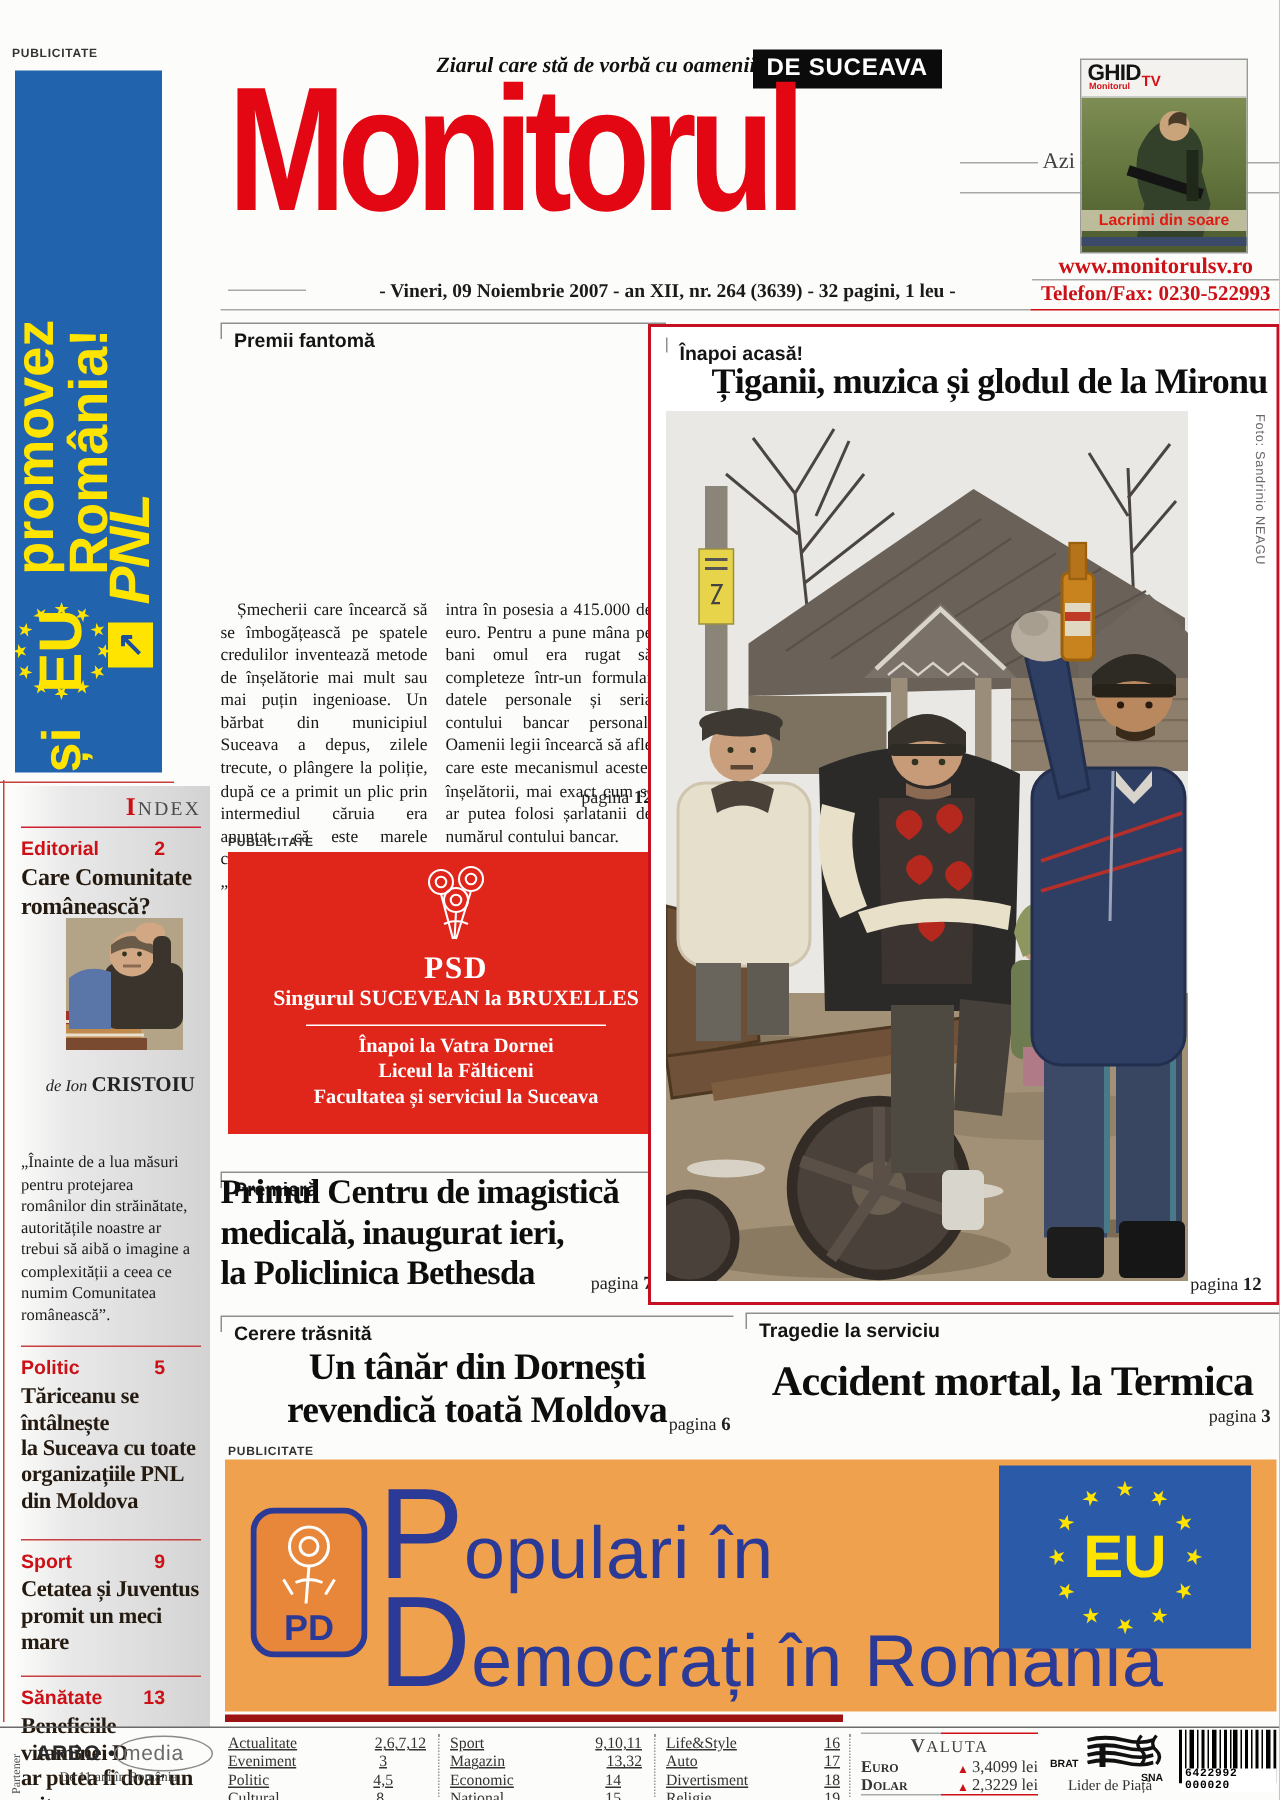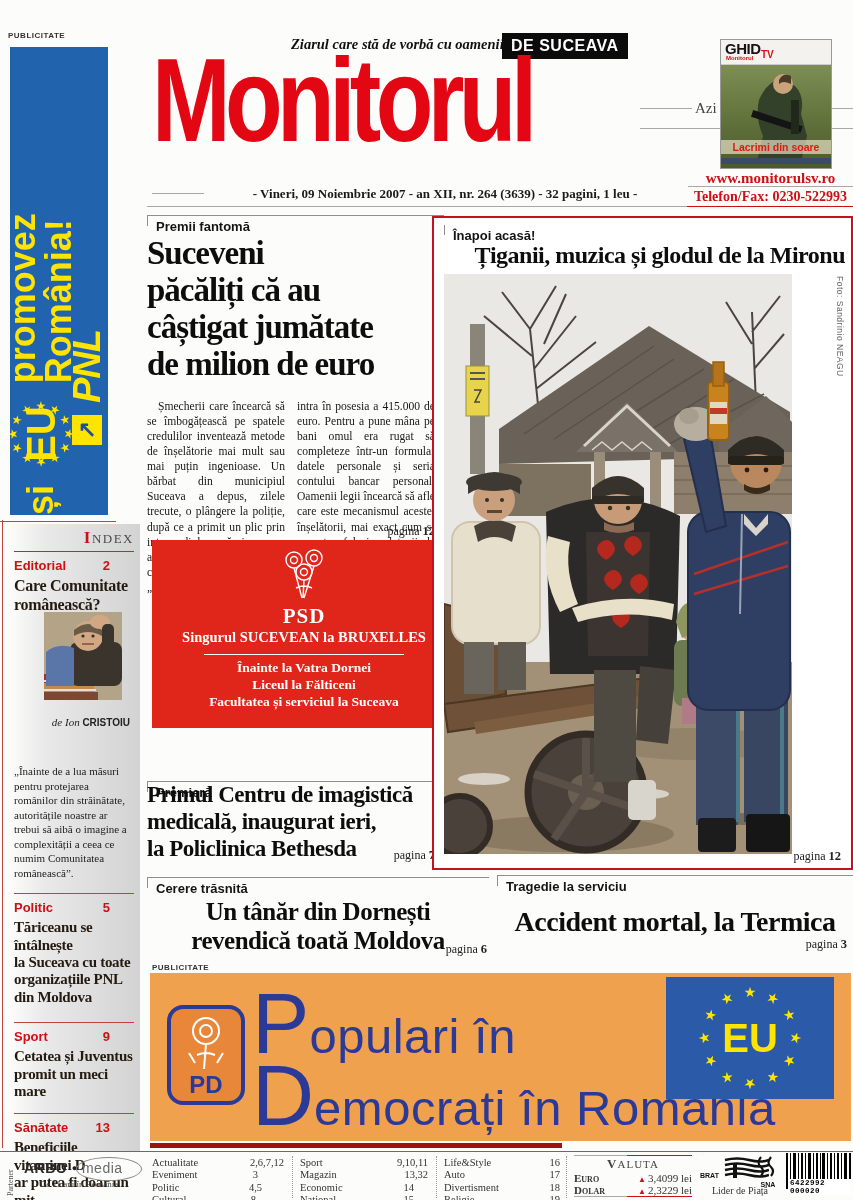--- a/index.html
+++ b/index.html
@@ -56,21 +56,21 @@
   .idx{background:linear-gradient(90deg,#fdfdfb 0%,#e9e9e9 28%,#d3d3d3 100%);
        padding:4px 6px;box-sizing:border-box;}
   .idx-title{font:13px "Liberation Serif",serif;color:#4a4a4a;letter-spacing:1.5px;text-align:right;
              border-bottom:1px solid #c23;padding-bottom:3px;}
   .idx-title b{font-size:17px;color:#cc1016;}
   .idx-lab{display:flex;font:bold 13px "Liberation Sans",sans-serif;color:#cc1016;margin-top:6px;}
   .idx-lab .pg{margin-left:auto;margin-right:24px;}
   .idx-hl{font:bold 15px/1.16 "Liberation Serif",serif;color:#241a10;margin-top:4px;letter-spacing:-.3px;}
   .idx-sec{border-top:1px solid #c64040;margin-top:13px;}
   .byline{text-align:right;font:11px "Liberation Serif",serif;color:#222;margin-top:9px;padding-right:4px;}
-  .byline b{font-family:Liberation Sans, sans-serif;font-size:10px;}
+  .byline b{font-family:Liberation Serif, serif;font-size:14px;}
   .quote{font:11px/1.32 "Liberation Serif",serif;color:#1c1c1c;margin-top:36px;}
 
   .partner-lab{font:8px "Liberation Serif",serif;color:#555;transform:rotate(-90deg);transform-origin:left top;}
   .arbo{font:bold 14px "Liberation Sans",sans-serif;color:#2a2a2a;letter-spacing:.5px;}
   .arbo .md{font-weight:normal;color:#6a6a6a;}
   .arbo-ell{position:absolute;border:1px solid #8a8a8a;border-radius:50%;width:64px;height:22px;right:-8px;top:-3px;}
   .arbo-tag{font:9px "Liberation Serif",serif;color:#444;text-align:center;margin-top:3px;}
 
   
   .kicker{border-top:1px solid #8f8f8f;position:relative;font:bold 13px "Liberation Sans",sans-serif;
@@ -100,21 +100,21 @@
   .pd-ad{background:#f0a14e;}
   .pd-row{position:absolute;display:flex;align-items:baseline;color:#2b3a97;white-space:nowrap;}
   .pd-big{font:86px/0.82 "Liberation Sans",sans-serif;}
   .pd-small{font:49px/1 "Liberation Sans",sans-serif;letter-spacing:.5px;}
   .eu-box{background:#2a5aa8;}
   .eu-txt{font:bold 40px/1 "Liberation Sans",sans-serif;color:#ffe400;}
   .darkred-bar{background:#9b1313;}
 
   
   .f-col{font:10.5px/1.18 "Liberation Serif",serif;color:#333;}
-  .f-row{display:flex;}
+  .f-row{display:flex;text-decoration:underline;}
   .f-row .pgs{margin-left:auto;text-align:right;}
   .f-sep{border-left:1px dotted #999;}
   .val-title{font:11px "Liberation Serif",serif;color:#444;letter-spacing:1px;text-align:center;}
   .val-title b{font-size:13px;}
   .val-row{display:flex;font:11px "Liberation Serif",serif;color:#333;align-items:flex-end;}
   .val-row .cur{font-variant:small-caps;font-weight:bold;}
   .val-row .up{color:#cc1016;font-size:8px;margin-left:auto;margin-right:2px;}
   .val-line{height:1px;background:linear-gradient(90deg,#aaa 0 45%,#cc1016 45% 100%);}
   .brat-lab,.sna-lab{font:bold 7px "Liberation Sans",sans-serif;color:#111;}
   .lider{font:10px "Liberation Serif",serif;color:#333;text-align:center;}
@@ -264,47 +264,43 @@
   <div class="a site" style="left:688px;top:170px;width:165px">www.monitorulsv.ro</div>
   <div class="a hline" style="left:688px;top:186px;width:165px"></div>
   <div class="a phone" style="left:688px;top:189px;width:165px">Telefon/Fax: 0230-522993</div>
 
   <div class="a hline" style="left:152px;top:193px;width:52px"></div>
   <div class="a dateline" style="left:205px;top:186px;width:480px">- Vineri, 09 Noiembrie 2007 - an XII, nr. 264 (3639) - 32 pagini, 1 leu -</div>
   <div class="a hline" style="left:147px;top:206px;width:540px"></div>
   <div class="a redline" style="left:687px;top:206px;width:166px"></div>
 
   <div class="a kicker" style="left:147px;top:215px;width:288px">Premii fantomă</div>
-  <div class="a hl-lead pre" style="left:147px;top:235px;width:292px">Suceveni
-păcăliți că au
-câștigat jumătate
-de milion de euro</div>
   <div class="a body-col" style="left:147px;top:399px;width:138px;text-indent:11px">Șmecherii care încearcă să se îmbogățească pe spatele credulilor inventează metode de înșelătorie mai mult sau mai puțin ingenioase. Un bărbat din municipiul Suceava a depus, zilele trecute, o plângere la poliție, după ce a primit un plic prin intermediul căruia era anunțat că este marele câștigător al loteriei „Primitiva” din Spania și va</div>
   <div class="a body-col" style="left:297px;top:399px;width:138px">intra în posesia a 415.000 de euro. Pentru a pune mâna pe bani omul era rugat să completeze într-un formular datele personale și seria contului bancar personal. Oamenii legii încearcă să afle care este mecanismul acestei înșelătorii, mai exact cum s-ar putea folosi șarlatanii de numărul contului bancar.</div>
   <div class="a pgref" style="left:335px;top:524px;width:100px;text-align:right">
     <span>pagina</span> <b>12</b>
   </div>
 
   <div class="a pub-label" style="left:152px;top:557px">PUBLICITATE</div>
-  <div class="a psd" style="left:152px;top:540px;width:304px;height:188px">
+  <div class="a psd" style="left:152px;top:568px;width:304px;height:188px">
     <svg width="56" height="54" viewBox="0 0 56 54" style="margin-top:8px">
       <g fill="none" stroke="#fff" stroke-width="1.4">
         <circle cx="18" cy="12" r="8"></circle>
           <circle cx="18" cy="12" r="3.5"></circle>
         <circle cx="38" cy="10" r="8"></circle>
           <circle cx="38" cy="10" r="3.5"></circle>
         <circle cx="28" cy="24" r="8"></circle>
           <circle cx="28" cy="24" r="3.5"></circle>
         <path d="M18 20 L26 50 M38 18 L28 50 M28 32 L27 50 M20 40 Q28 36 36 40"></path>
       </g>
     </svg>
     <div class="psd-brand">PSD</div>
     <div class="psd-l2">Singurul SUCEVEAN la BRUXELLES</div>
     <hr>
-    <div class="psd-l3">Înainte la Vatra Dornei</div>
+    <div class="psd-l3">Înapoi la Vatra Dornei</div>
     <div class="psd-l3">Liceul la Fălticeni</div>
     <div class="psd-l3">Facultatea și serviciul la Suceava</div>
   </div>
 
   <div class="a kicker" style="left:147px;top:762px;width:288px">Premieră</div>
   <div class="a hl-mid pre" style="left:147px;top:781px;width:292px">Primul Centru de imagistică
 medicală, inaugurat ieri,
 la Policlinica Bethesda</div>
   <div class="a pgref" style="left:335px;top:848px;width:100px;text-align:right">
     <span>pagina</span> <b>7</b>

